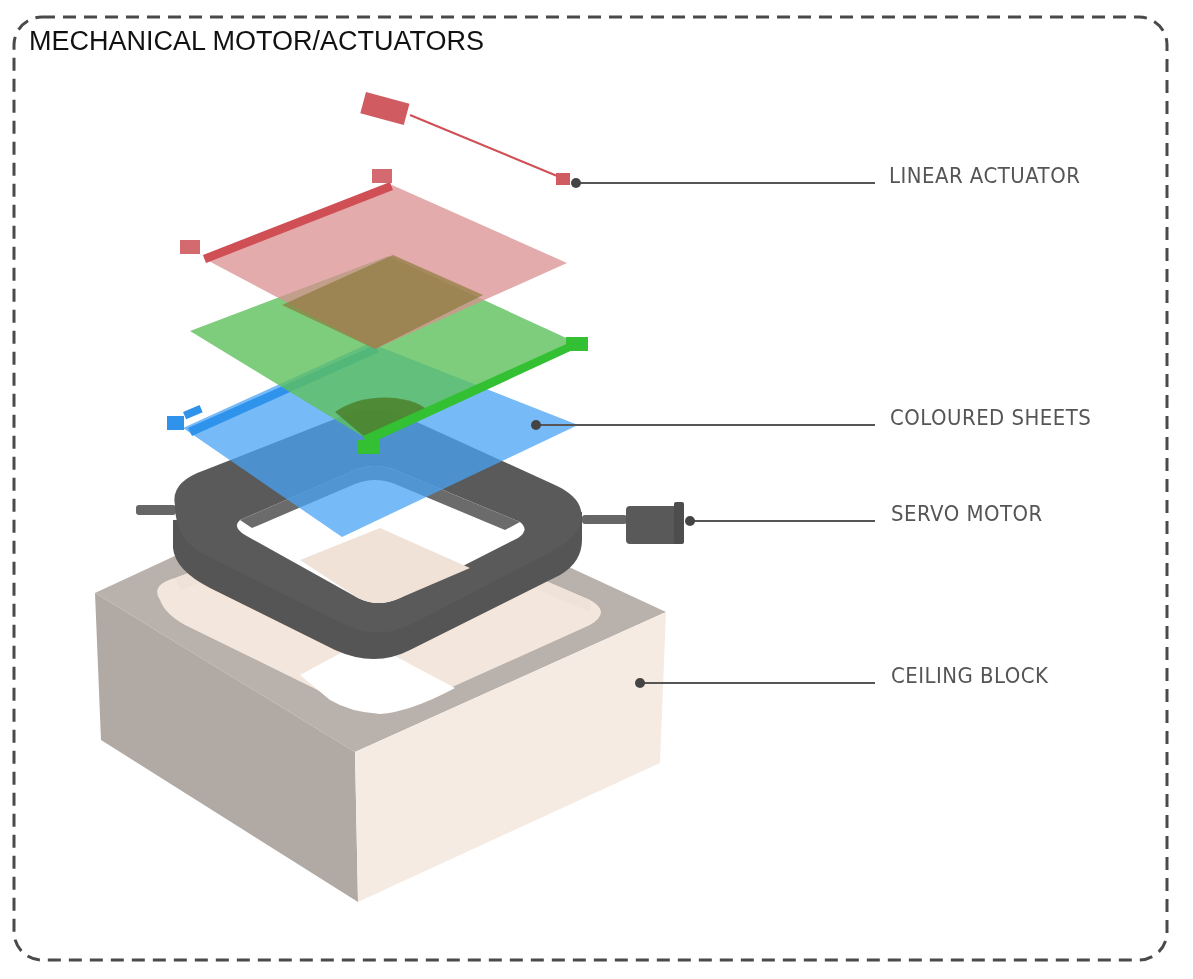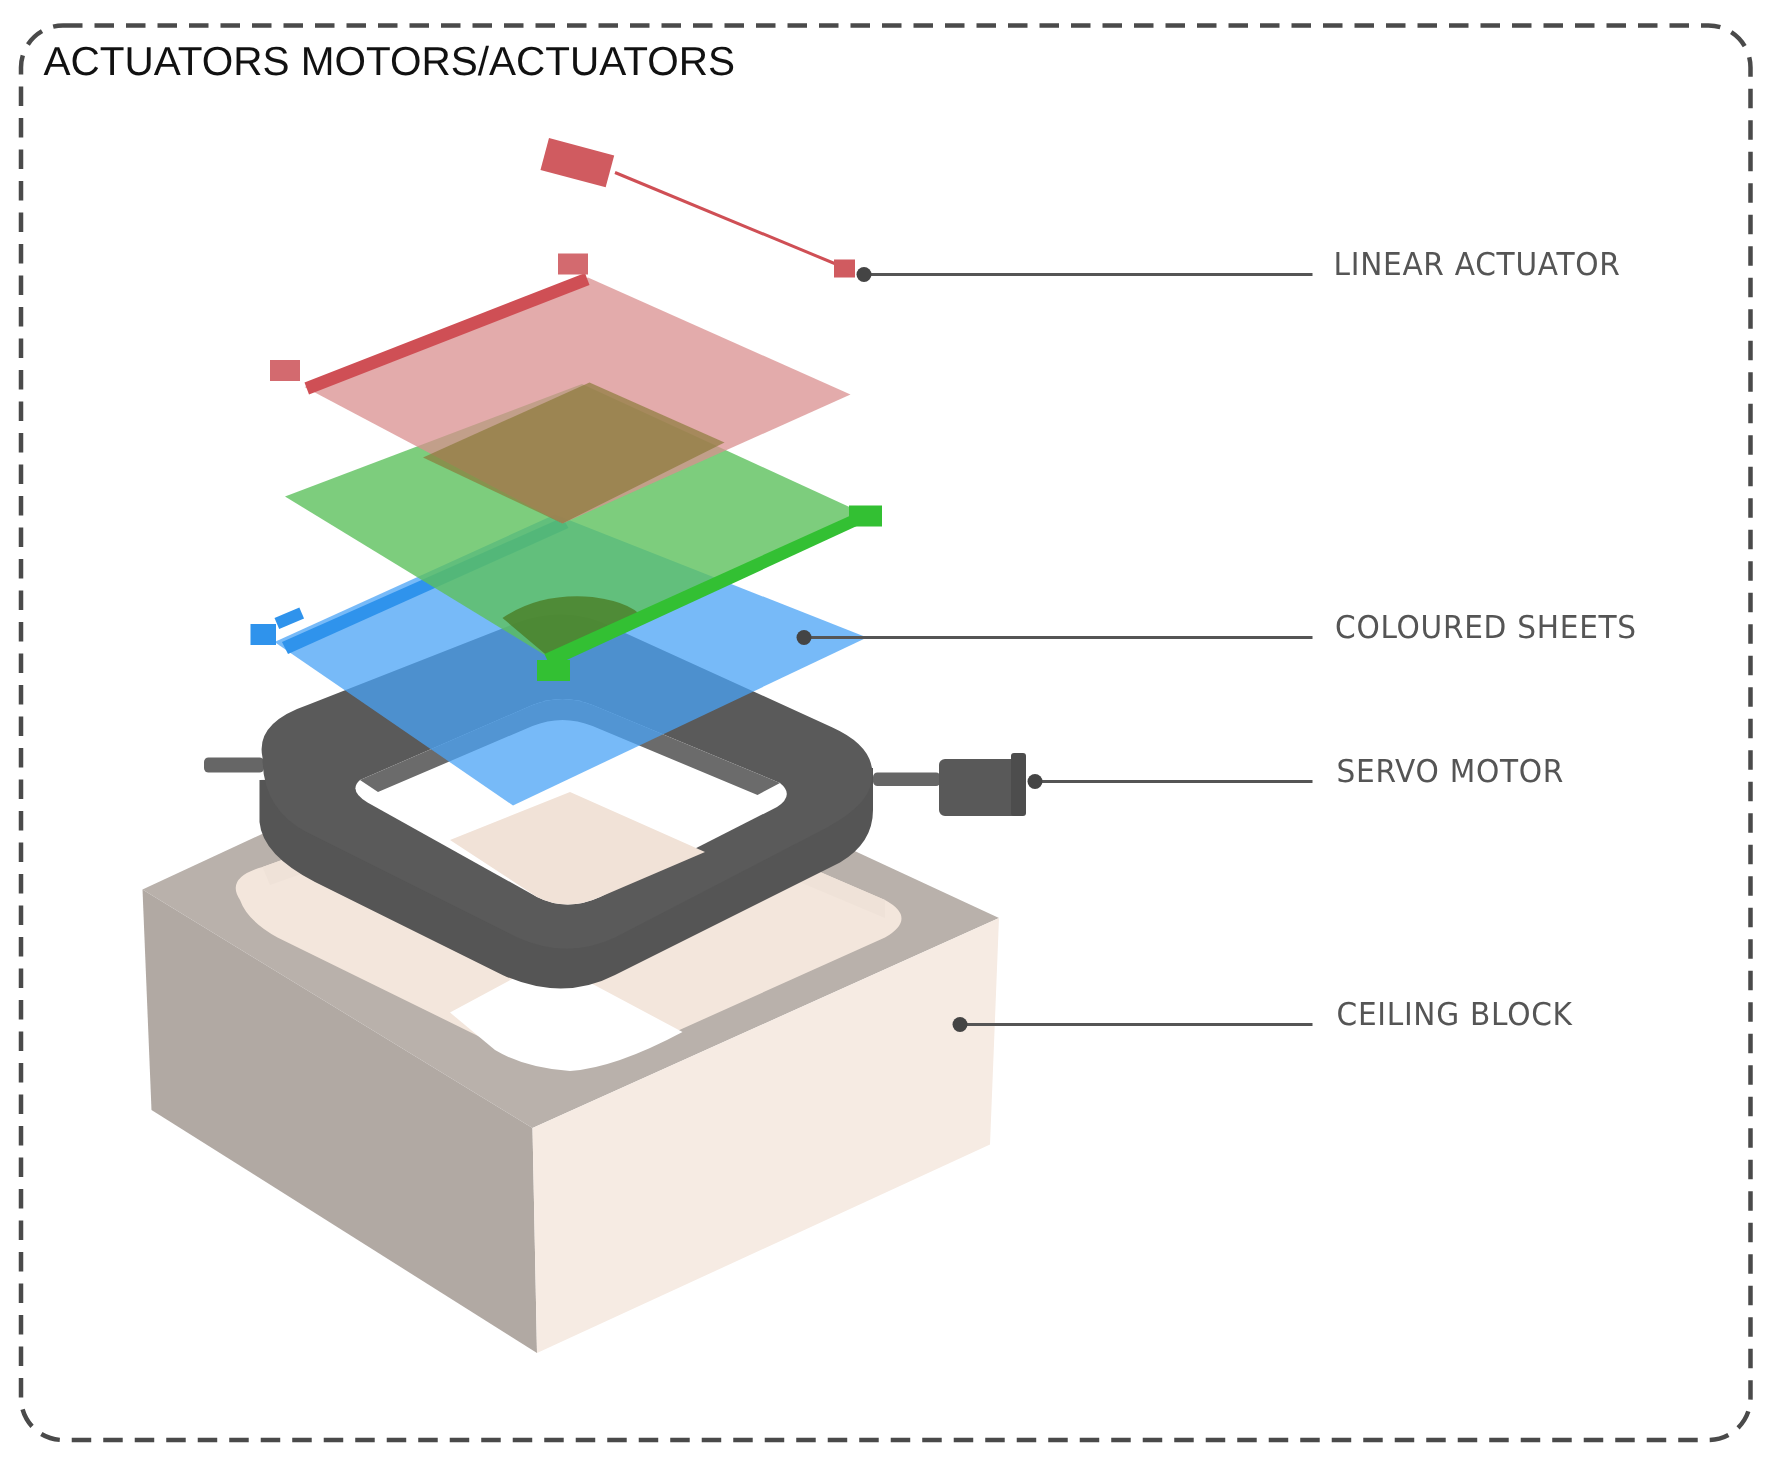--- a/index.html
+++ b/index.html
@@ -101,18 +101,18 @@
   <g>
     <line x1="690" y1="521" x2="875" y2="521" stroke="#555" stroke-width="2"></line>
     <circle cx="690" cy="521" r="5" fill="#444"></circle>
   </g>
   <g>
     <line x1="640" y1="683" x2="875" y2="683" stroke="#555" stroke-width="2"></line>
     <circle cx="640" cy="683" r="5" fill="#444"></circle>
   </g>
 </svg>
 
-<div class="title">ACTUATORS MOTORS/ACTUATORS</div>
+<div class="title">MECHANICAL MOTOR/ACTUATORS</div>
 
 <div class="label" style="left:889px; top:164px;">LINEAR ACTUATOR</div>
 <div class="label" style="left:890px; top:406px;">COLOURED SHEETS</div>
 <div class="label" style="left:891px; top:502px;">SERVO MOTOR</div>
 <div class="label" style="left:891px; top:664px;">CEILING BLOCK</div>
 
 </body></html>

